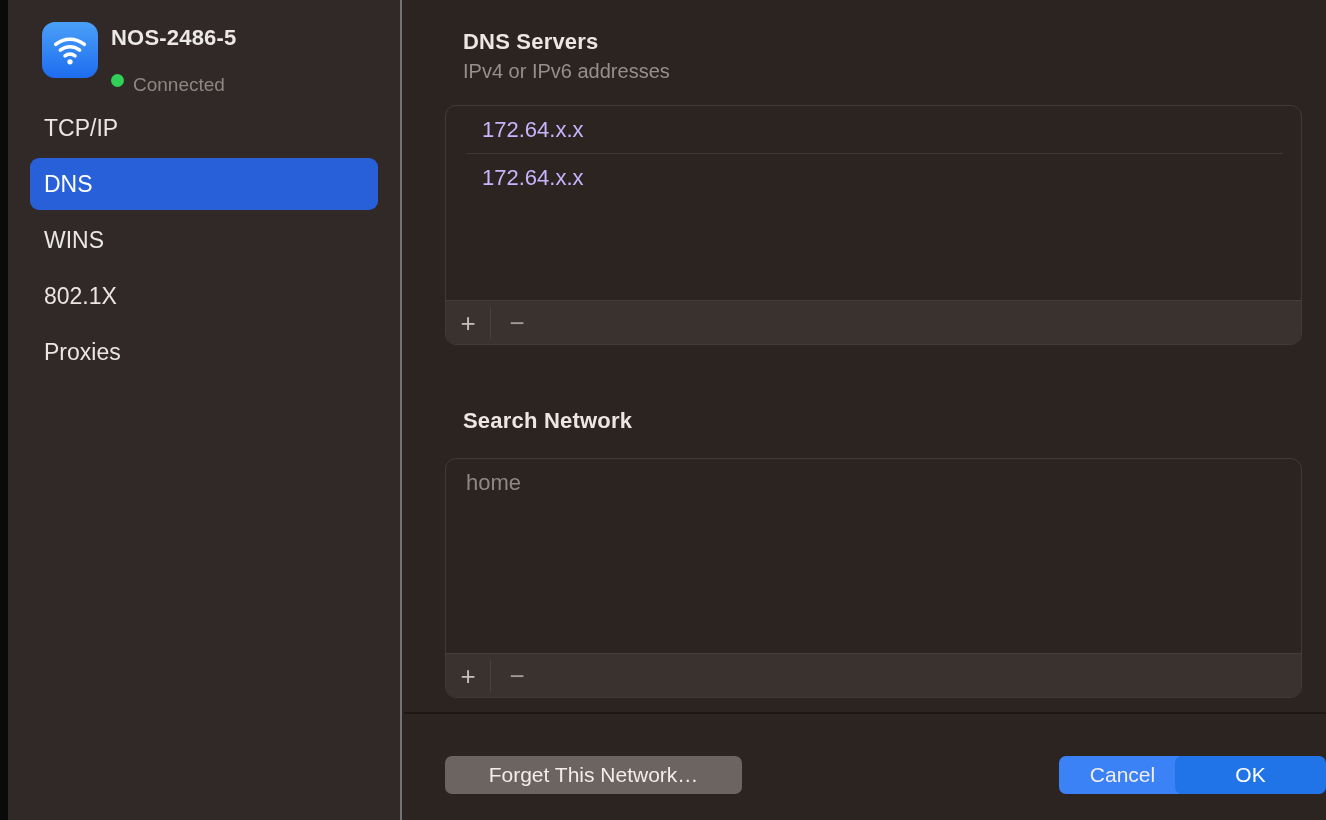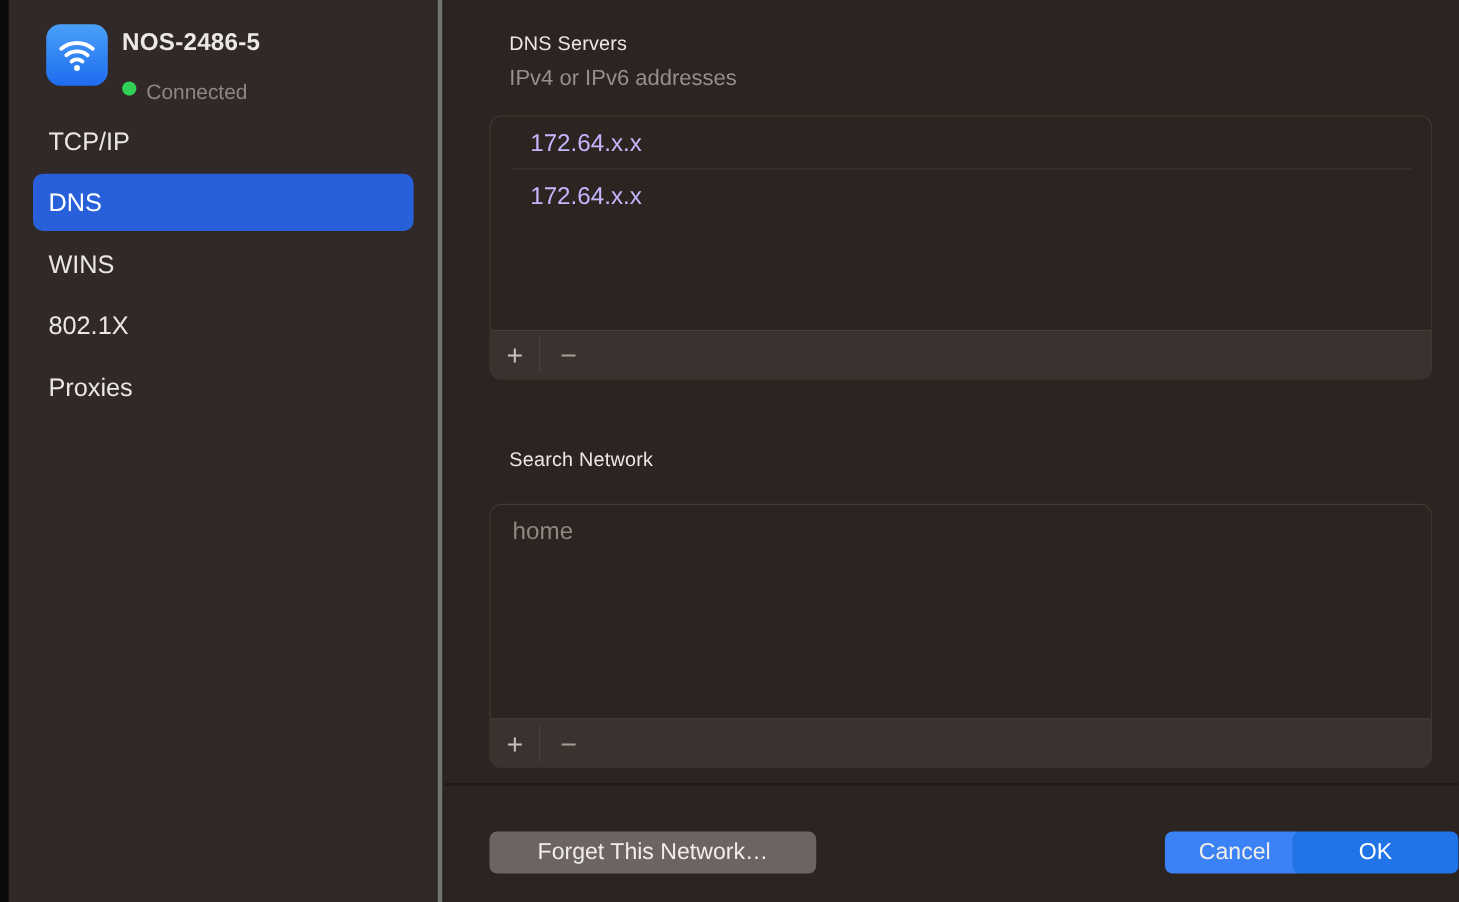--- a/index.html
+++ b/index.html
@@ -14,21 +14,21 @@
   
   .window-edge {
     position: absolute; left: 0; top: 0; width: 8px; height: 100%;
     background: #0a0a0b;
   }
 
   
   .sidebar {
     position: absolute; left: 8px; top: 0; width: 394px; height: 100%;
     background: #302927;
-    border-right: 4px solid #737373;
+    border-right: 2px solid #737373;
   }
   .sidebar-header {
     position: absolute; left: 34px; top: 22px;
     display: flex; align-items: flex-start; gap: 13px;
   }
   .wifi-badge {
     width: 56px; height: 56px; border-radius: 13px;
     background: linear-gradient(180deg, #4aa0f8 0%, #1e6cf0 100%);
     display: flex; align-items: center; justify-content: center;
     flex: 0 0 auto;
@@ -61,21 +61,21 @@
     color: #ffffff;
   }
 
   
   .content {
     position: absolute; left: 404px; top: 0; right: 0; height: 100%;
     background: #2b2421;
   }
   .section-title {
     position: absolute; left: 59px;
-    font-size: 18px; font-weight: 400; color: #ece7e4; letter-spacing: .2px;
+    font-size: 22px; font-weight: 700; color: #ece7e4; letter-spacing: .2px;
   }
   .section-subtitle {
     position: absolute; left: 59px;
     font-size: 20px; color: #96908c;
   }
 
   .listbox {
     position: absolute; left: 41px; width: 857px; height: 240px;
     background: #2c2420;
     border: 1px solid #423a35;

